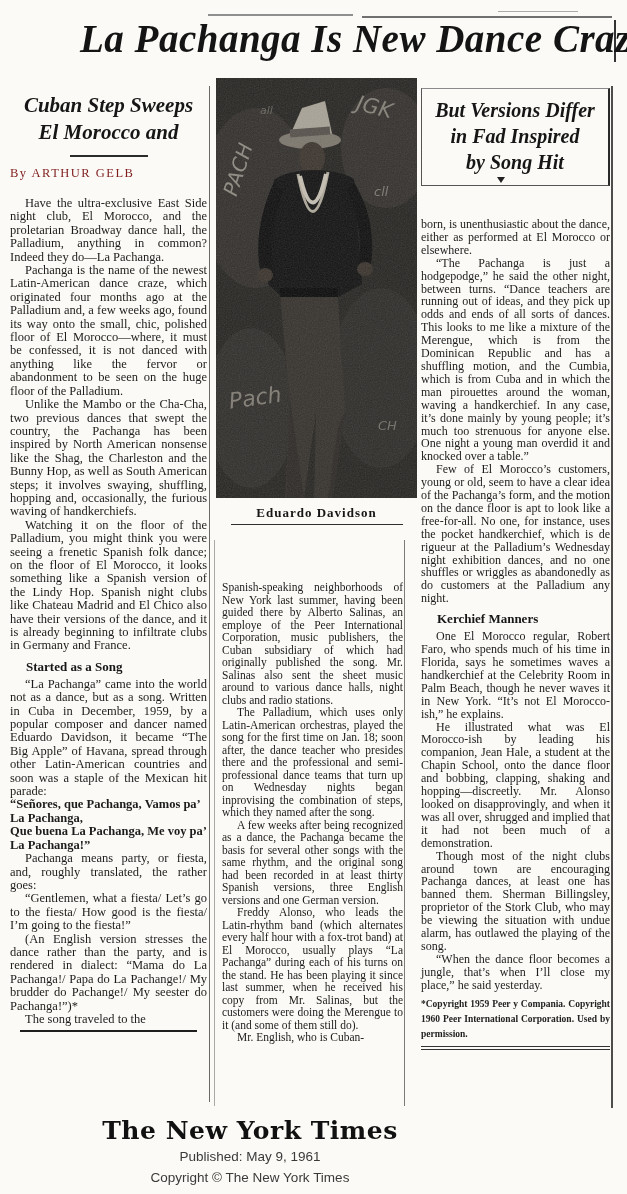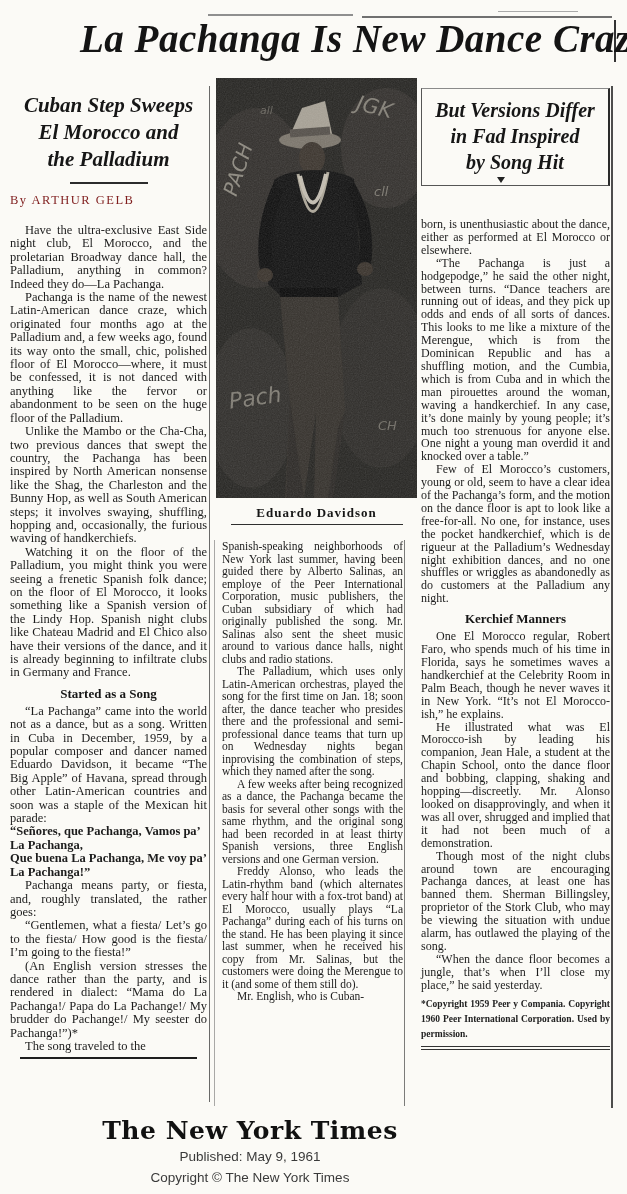--- a/index.html
+++ b/index.html
@@ -16,21 +16,21 @@
   }
   .dash{position:absolute;background:#8f8f8f;}
   #d1{left:208px;top:14px;width:145px;height:2px;}
   #d2{left:362px;top:16px;width:250px;height:2px;background:#707070;}
   #d3{left:498px;top:11px;width:80px;height:1px;background:#aaa;}
   #htick{left:614px;top:20px;width:2px;height:42px;background:#333;}
 
   
   .col{position:absolute;}
   #col-left{left:10px;top:88px;width:197px;}
-  #col-mid-text{left:222px;top:540px;width:181px;}
+  #col-mid-text{left:222px;top:581px;width:181px;}
   #col-right{left:421px;top:88px;width:189px;}
 
   p.b{
     margin:0;font-size:12.5px;line-height:13.4px;font-weight:normal;
     text-align:justify;text-indent:15px;color:#1c1c1c;
   }
   #col-mid-text p.b{font-size:11.5px;line-height:12.5px;}
   #col-right p.b{font-size:12px;line-height:12.9px;}
   p.b.ni{text-indent:0;}
   p.verse{
@@ -41,21 +41,21 @@
   .subhead-left{
     font-size:21px;font-style:italic;font-weight:bold;text-align:center;
     line-height:27px;color:#161616;margin-top:4px;
   }
   .rule-small{width:78px;border-top:2px solid #2b2b2b;margin:9px auto 9px;}
   .byline{
     text-align:left;font-size:12.5px;font-weight:normal;letter-spacing:1.5px;
     margin-bottom:16px;color:#7f1d1d;
   }
   .crosshead{
-    text-align:center;font-weight:bold;font-size:13px;margin:6px 16px 3px;color:#161616;
+    text-align:left;font-weight:bold;font-size:13px;margin:6px 16px 3px;color:#161616;
   }
   .left-end-rule{border-top:2px solid #1e1e1e;margin:4px 10px 0 10px;}
 
   
   .right-box{
     border-top:1px solid #8a8a8a;border-left:1px solid #555;
     border-right:2px solid #2a2a2a;border-bottom:1px solid #555;
     padding:8px 2px 10px;margin-bottom:32px;
   }
   .subhead-right{
@@ -112,21 +112,20 @@
 
 <div class="vrule" id="v1"></div>
 <div class="vrule" id="v2"></div>
 <div class="vrule" id="v3"></div>
 <div class="vrule" id="v4"></div>
 
 <div class="col" id="col-left">
   <div class="subhead-left">
     <div>Cuban Step Sweeps</div>
     <div>El Morocco and</div>
-    <div>the Palladium</div>
   </div>
   <div class="rule-small"></div>
   <div class="byline">By ARTHUR GELB</div>
 
   <p class="b">Have the ultra-exclusive East Side night club, El Morocco, and the proletarian Broadway dance hall, the Palladium, anything in common?  Indeed they do—La Pachanga.</p>
   <p class="b">Pachanga is the name of the newest Latin-American dance craze, which originated four months ago at the Palladium and, a few weeks ago, found its way onto the small, chic, polished floor of El Morocco—where, it must be confessed, it is not danced with anything like the fervor or abandonment to be seen on the huge floor of the Palladium.</p>
   <p class="b">Unlike the Mambo or the Cha-Cha, two previous dances that swept the country, the Pachanga has been inspired by North American nonsense like the Shag, the Charleston and the Bunny Hop, as well as South American steps; it involves swaying, shuffling, hopping and, occasionally, the furious waving of handkerchiefs.</p>
   <p class="b">Watching it on the floor of the Palladium, you might think you were seeing a frenetic Spanish folk dance; on the floor of El Morocco, it looks something like a Spanish version of the Lindy Hop.  Spanish night clubs like Chateau Madrid and El Chico also have their versions of the dance, and it is already beginning to infiltrate clubs in Germany and France.</p>
 
   <div class="crosshead">Started as a Song</div>

